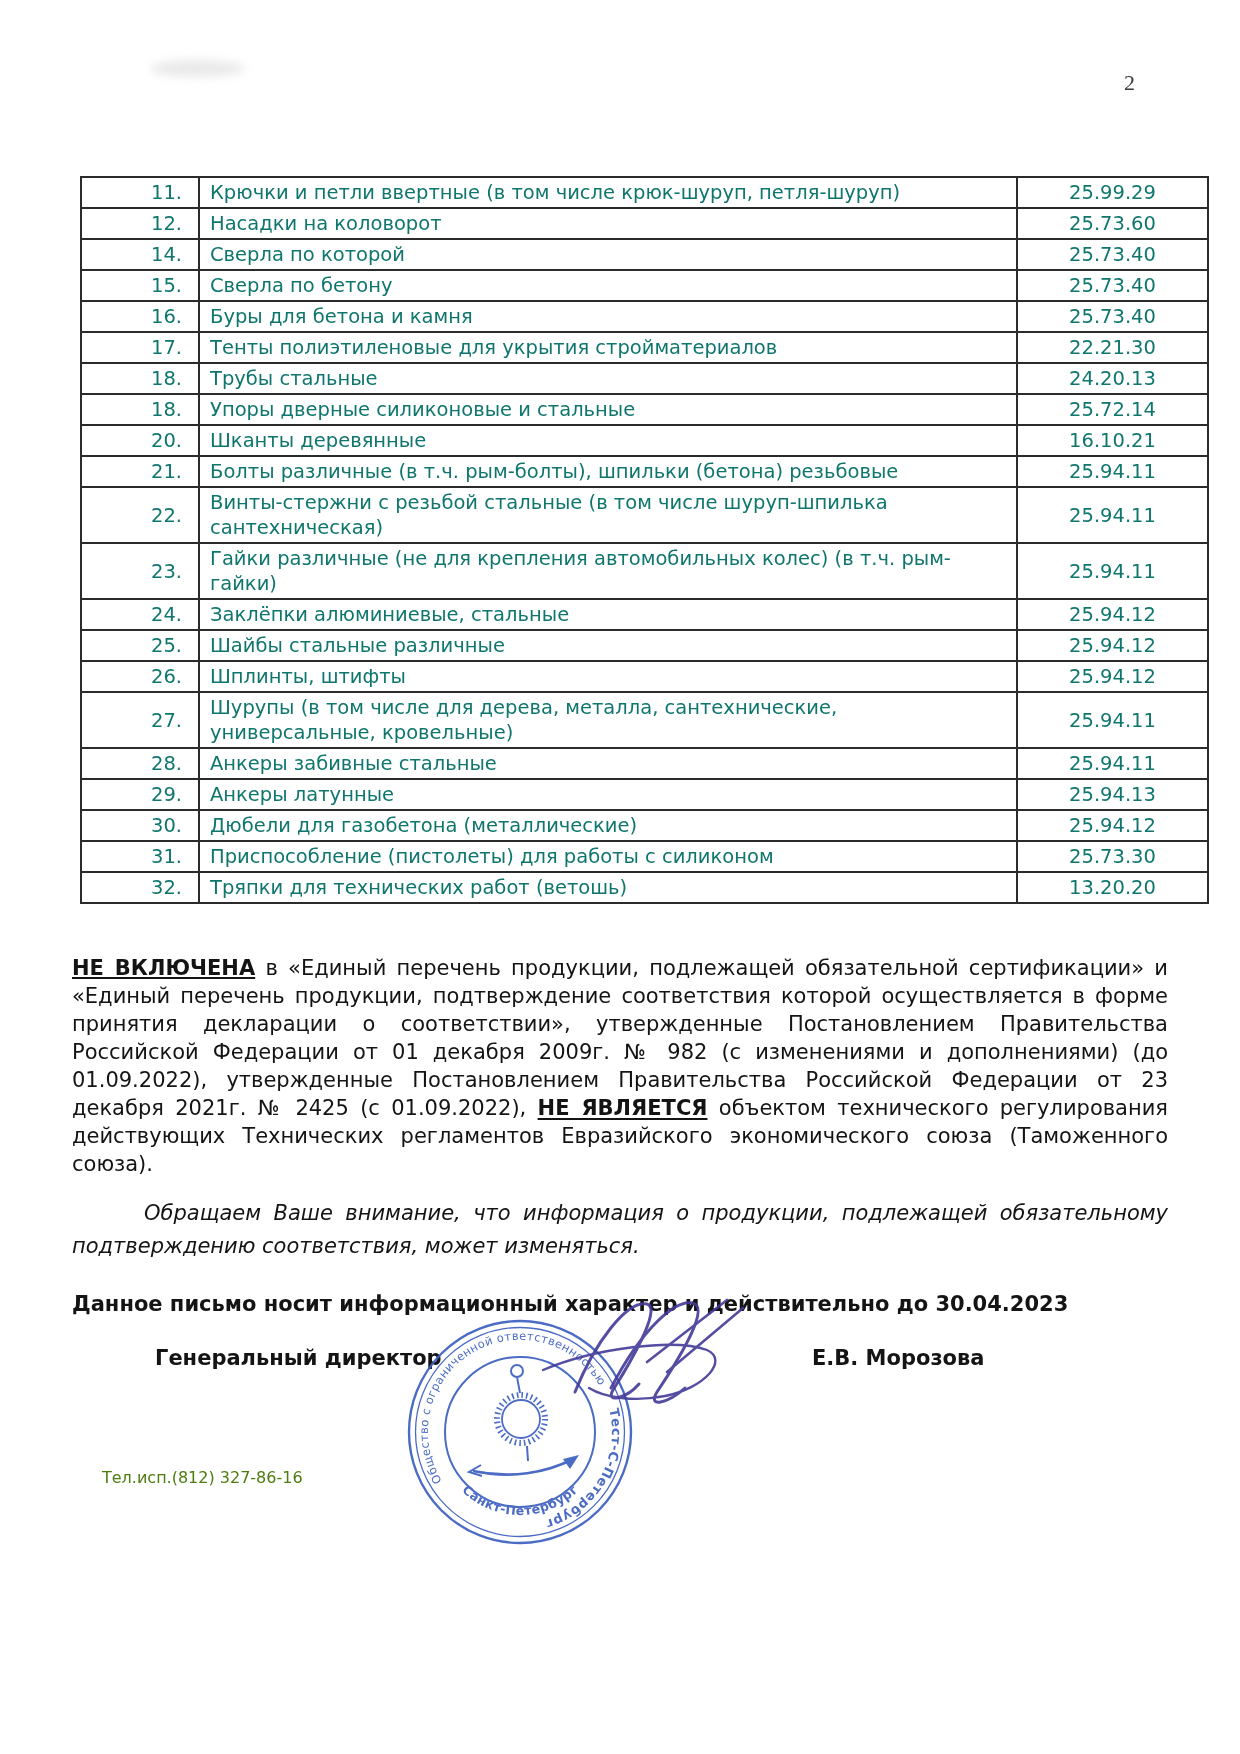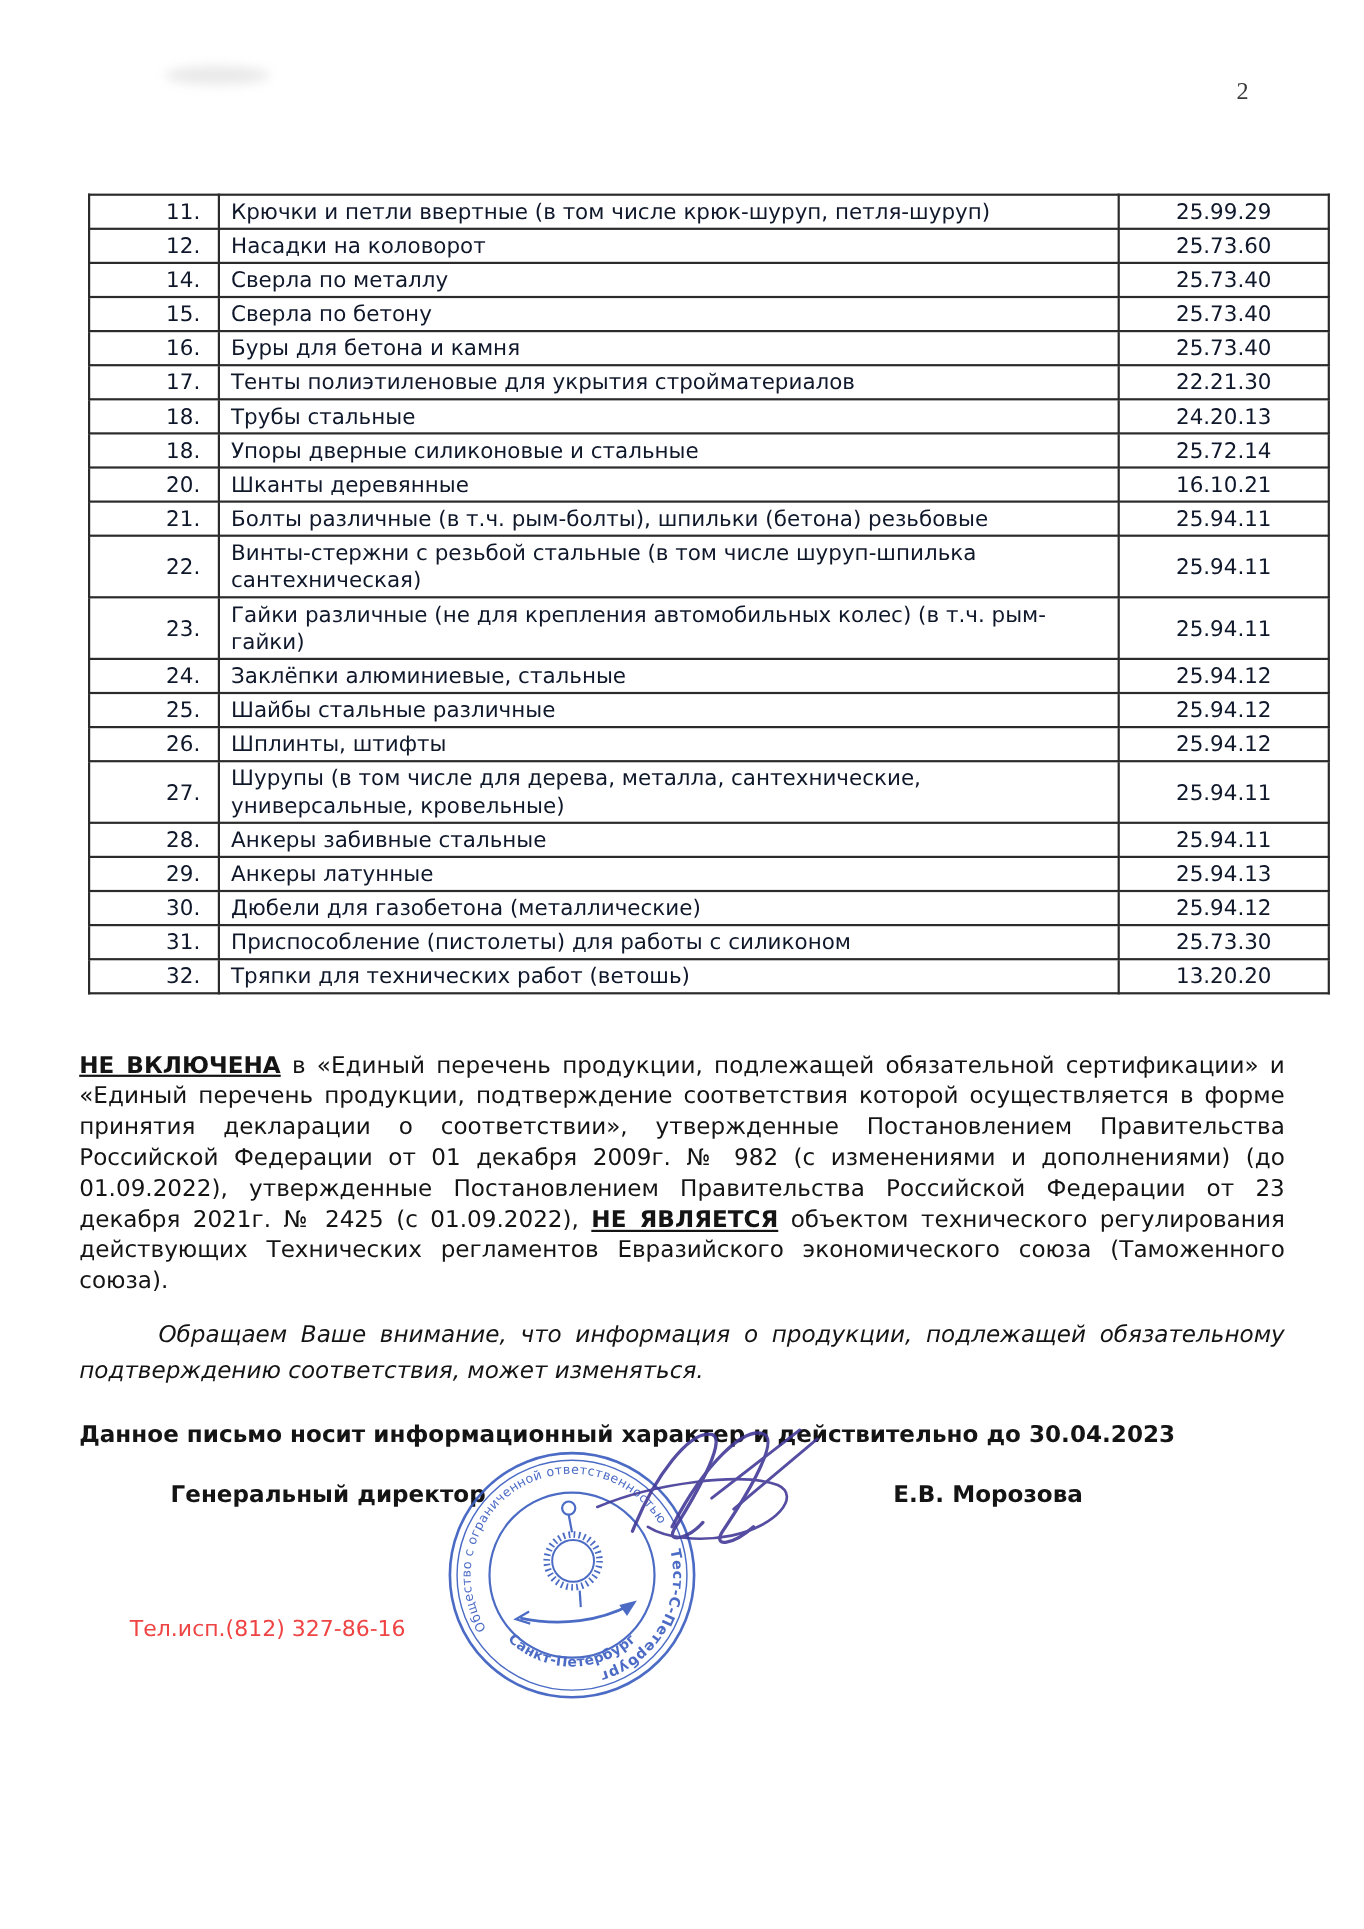--- a/index.html
+++ b/index.html
@@ -11,40 +11,40 @@
   .page-number{
     position:absolute;left:1124px;top:70px;font-size:22px;
     font-family:"Liberation Serif","DejaVu Serif",serif;color:#3a3a3a;
   }
   .smudge{
     position:absolute;left:150px;top:60px;width:95px;height:17px;
     background:rgba(100,100,100,.14);border-radius:50%;filter:blur(5px);
   }
   .doc-table{
     position:absolute;left:80px;top:176px;width:1063px;
-    border-collapse:collapse;font-size:19.5px;color:#0f172a;
+    border-collapse:collapse;font-size:19.5px;color:#0f766e;
     border:2.5px solid #232323;table-layout:fixed;
   }
   .doc-table td{
     border:2px solid #2b2b2b;line-height:25px;padding:2px 8px;vertical-align:middle;
   }
   td.num{width:92px;text-align:right;padding-right:16px;}
   td.name{width:798px;text-align:left;padding-left:10px;}
   td.code{width:173px;text-align:center;margin-left:31px;}
   .para{
     position:absolute;left:72px;width:1096px;font-size:21px;color:#141414;
   }
   #p1{top:933px;line-height:28px;text-align:justify;}
   #p1 b{font-weight:bold;text-decoration:underline;}
   #p1 .u{text-decoration:underline;text-decoration-thickness:2px;text-underline-offset:3px;}
   #p2{top:1176px;line-height:33px;font-style:italic;text-align:justify;text-indent:72px;}
   #p3{top:1271px;font-weight:bold;}
   .sig-title{position:absolute;left:155px;top:1346px;font-size:21px;font-weight:bold;color:#141414;}
   .sig-name{position:absolute;left:812px;top:1346px;font-size:21px;font-weight:bold;color:#141414;}
-  .phone{position:absolute;left:118px;top:1468px;font-size:20px;color:#ef4444;}
+  .phone{position:absolute;left:102px;top:1468px;font-size:16px;color:#4d7c0f;}
   .stamp-svg{position:absolute;left:401px;top:1313px;width:238px;height:238px;opacity:.92;z-index:2;}
   .sig-svg{position:absolute;left:515px;top:1272px;width:260px;height:160px;opacity:.9;z-index:3;}
   .stamp-text{font-family:"DejaVu Sans","Liberation Sans",sans-serif;}
 </style>
 </head>
 <body>
 
 <div class="smudge"></div>
 
 <div class="page-number">2</div>
@@ -56,21 +56,21 @@
     <td class="name">Крючки и петли ввертные (в том числе крюк-шуруп, петля-шуруп)</td>
     <td class="code">25.99.29</td>
   </tr>
       <tr>
     <td class="num">12.</td>
     <td class="name">Насадки на коловорот</td>
     <td class="code">25.73.60</td>
   </tr>
       <tr>
     <td class="num">14.</td>
-    <td class="name">Сверла по металлу</td>
+    <td class="name">Сверла по которой</td>
     <td class="code">25.73.40</td>
   </tr>
       <tr>
     <td class="num">15.</td>
     <td class="name">Сверла по бетону</td>
     <td class="code">25.73.40</td>
   </tr>
       <tr>
     <td class="num">16.</td>
     <td class="name">Буры для бетона и камня</td>

